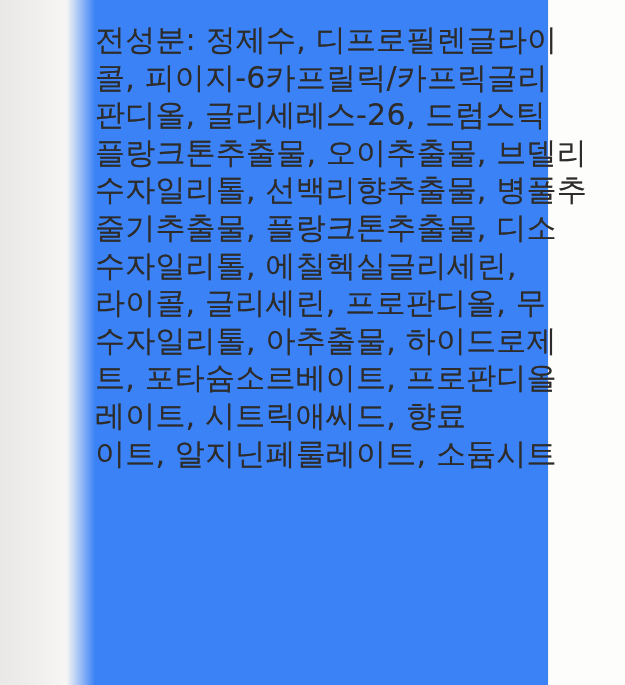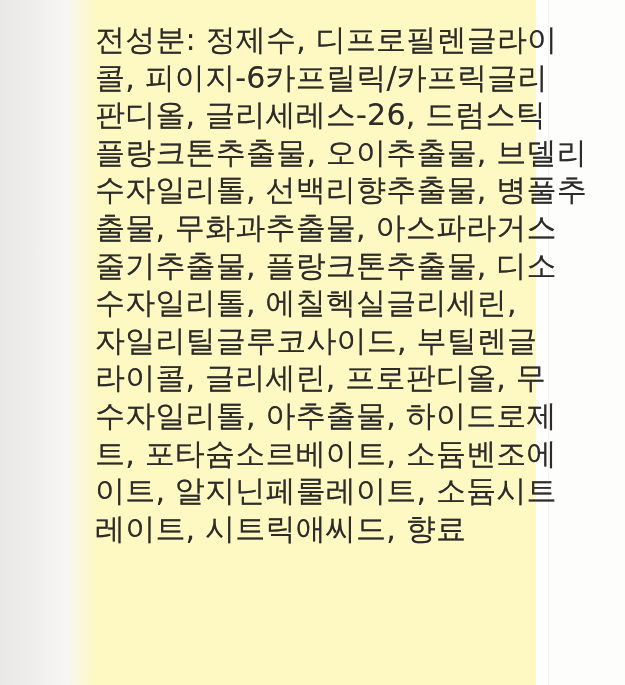--- a/index.html
+++ b/index.html
@@ -5,23 +5,23 @@
   html, body {
     margin: 0;
     padding: 0;
     width: 625px;
     height: 685px;
     overflow: hidden;
     background: #ffffff;
   }
   .scan-page {
     position: relative;
-    width: 536px;
+    width: 625px;
     height: 685px;
-    background: #fef9c3;
+    background: #3b82f6;
     font-family: "DejaVu Sans", "Liberation Sans", sans-serif;
   }
   
   .left-shade {
     position: absolute;
     left: 0; top: 0; bottom: 0;
     width: 95px;
     background: linear-gradient(to right,
       #e9e8e6 0%, #efeeec 35%, #f7f6f4 70%, rgba(251,250,248,0) 100%);
     pointer-events: none;
@@ -56,23 +56,21 @@
 
 <div class="scan-page">
   <div class="left-shade"></div>
   <div class="right-edge"></div>
   <div class="ingredients-text">
       <div class="text-line">전성분: 정제수, 디프로필렌글라이</div>
       <div class="text-line">콜, 피이지-6카프릴릭/카프릭글리</div>
       <div class="text-line">판디올, 글리세레스-26, 드럼스틱</div>
       <div class="text-line">플랑크톤추출물, 오이추출물, 브델리</div>
       <div class="text-line">수자일리톨, 선백리향추출물, 병풀추</div>
-      <div class="text-line">출물, 무화과추출물, 아스파라거스</div>
       <div class="text-line">줄기추출물, 플랑크톤추출물, 디소</div>
       <div class="text-line">수자일리톨, 에칠헥실글리세린,</div>
-      <div class="text-line">자일리틸글루코사이드, 부틸렌글</div>
       <div class="text-line">라이콜, 글리세린, 프로판디올, 무</div>
       <div class="text-line">수자일리톨, 아추출물, 하이드로제</div>
-      <div class="text-line">트, 포타슘소르베이트, 소듐벤조에</div>
+      <div class="text-line">트, 포타슘소르베이트, 프로판디올</div>
+      <div class="text-line">레이트, 시트릭애씨드, 향료</div>
       <div class="text-line">이트, 알지닌페룰레이트, 소듐시트</div>
-      <div class="text-line">레이트, 시트릭애씨드, 향료</div>
     </div>
 </div>
 
 </body></html>

